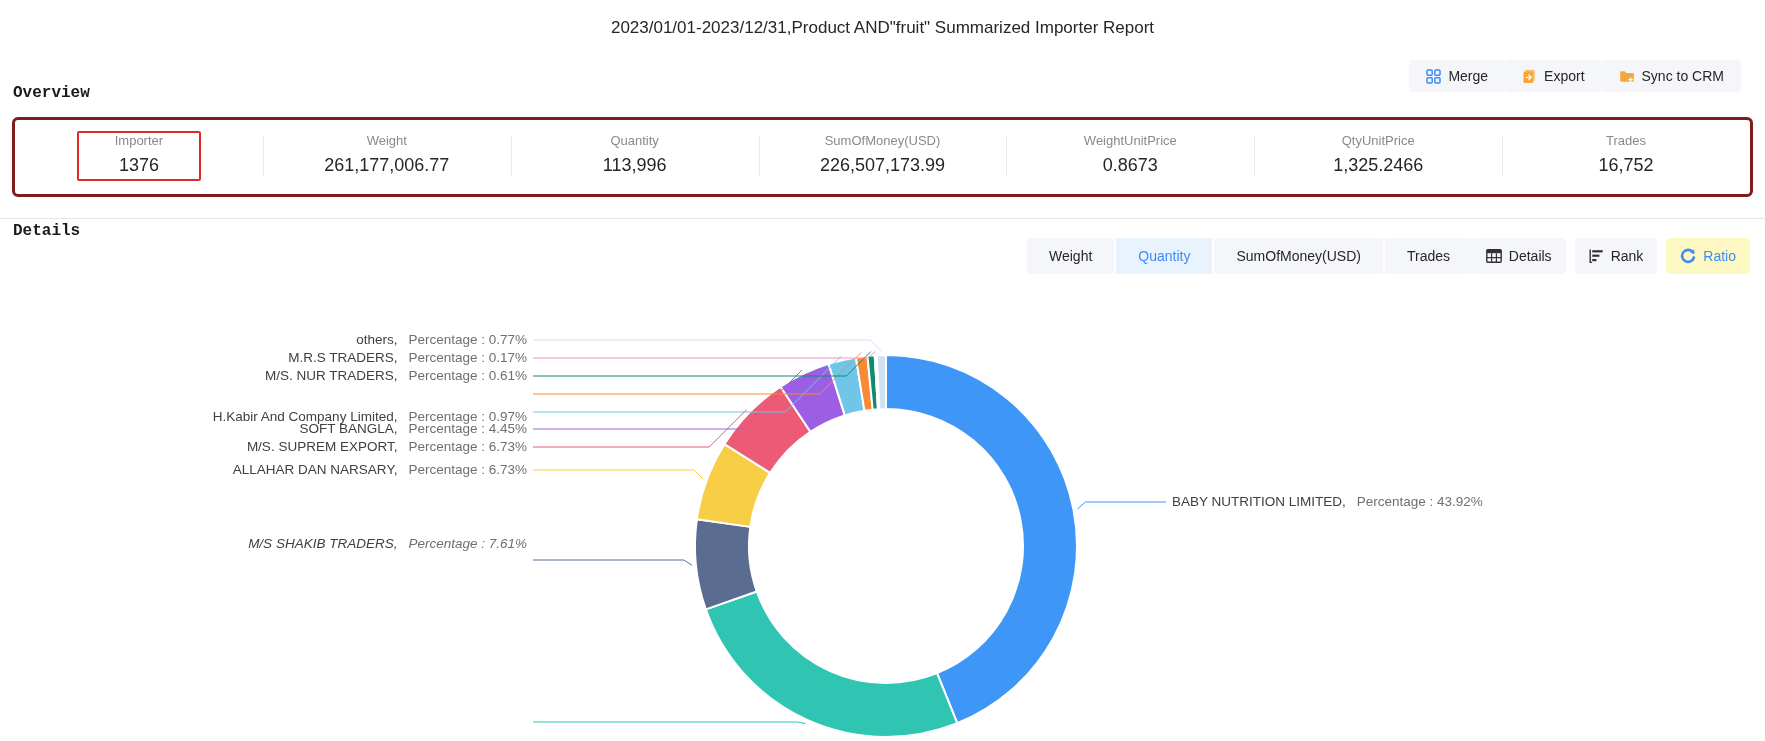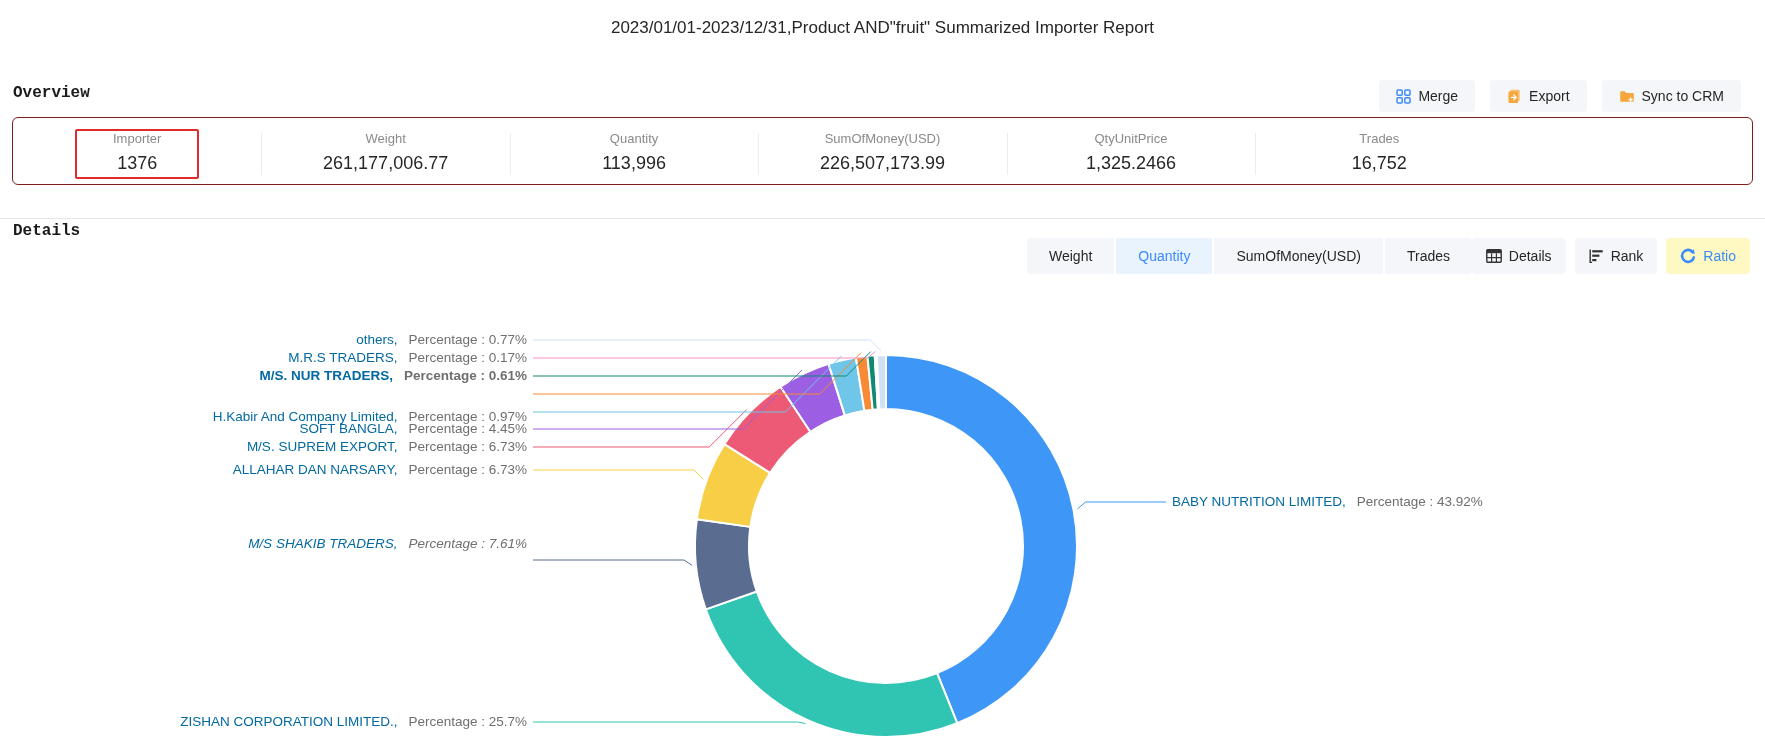--- a/index.html
+++ b/index.html
@@ -7,27 +7,27 @@
   body { font-family:"Liberation Sans", sans-serif; }
   .page { position:relative; width:1765px; height:741px; background:#fff; overflow:hidden; }
 
   .page-title { position:absolute; top:18px; left:0; width:100%; text-align:center;
     font-size:17px; color:#262626; }
 
   .section-heading { position:absolute; left:13px; font-size:16px; font-weight:bold; color:#1a1a1a;font-family:Liberation Mono, monospace; }
   .overview-heading { top:84px; }
   .details-heading { top:222px; }
 
-  .top-buttons { position:absolute; top:80px; right:24px; display:flex; gap:15px; }
+  .top-buttons { position:absolute; top:60px; right:24px; display:flex; }
   .btn { display:flex; align-items:center; gap:7px; height:32px; padding:0 17px;
     background:#f5f6fa; border-radius:4px; font-size:14px; color:#262626; cursor:pointer; }
   .btn svg { display:block; }
 
-  .stats-card { position:absolute; left:12px; right:12px; top:117px; height:68px;
-    border:1px solid #7f1d1d; border-radius:6px; display:grid;
+  .stats-card { position:absolute; left:12px; right:12px; top:117px; height:80px;
+    border:3px solid #7f1d1d; border-radius:6px; display:grid;
     grid-template-columns:repeat(7,1fr); background:#fff; }
   .stat-cell { position:relative; text-align:center; padding-top:13px; }
   .stat-cell + .stat-cell::before { content:""; position:absolute; left:0; top:15px;
     width:1px; height:42px; background:#ececee; }
   .stat-label { font-size:13px; color:#8a8a8a; }
   .stat-value { margin-top:7px; font-size:18px; color:#262626; font-weight:500; }
   .highlight-box { position:absolute; left:50%; transform:translateX(-50%); top:11px;
     width:124px; height:50px; border:2px solid #e02b2b; border-radius:2px; pointer-events:none; }
 
   .section-divider { position:absolute; left:0; right:0; top:218px; height:1px; background:#e7e7e9; }
@@ -43,21 +43,21 @@
   .vbtn { display:flex; align-items:center; gap:7px; height:36px; padding:0 14px;
     background:#f5f6f9; border-radius:4px; font-size:14px; color:#262626; cursor:pointer; }
   .vbtn.active { background:#fef9c3; color:#3d8bf8; }
   .vbtn svg { display:block; }
 
   #chart-area { position:absolute; left:0; top:275px; width:1765px; height:466px; }
   #chart-svg { position:absolute; left:0; top:0; }
   .chart-label { position:absolute; white-space:nowrap; font-size:13.5px; line-height:18px; }
   .cl-left { right:1238px; text-align:right; }
   .cl-right { left:1172px; }
-  .c-name { color:#0369a1; }
+  .c-name { color:#404040; }
   .c-pct { color:#6f6f6f; margin-left:11px; }
 </style>
 </head>
 <body>
 
 <div class="page">
 
   <div class="page-title">2023/01/01-2023/12/31,Product AND"fruit" Summarized Importer Report</div>
 
   <div class="section-heading overview-heading">Overview</div>
@@ -105,20 +105,24 @@
       <div class="stat-label">Weight</div>
       <div class="stat-value">261,177,006.77</div>
     </div>
     <div class="stat-cell">
       <div class="stat-label">Quantity</div>
       <div class="stat-value">113,996</div>
     </div>
     <div class="stat-cell">
       <div class="stat-label">SumOfMoney(USD)</div>
       <div class="stat-value">226,507,173.99</div>
+    </div>
+    <div class="stat-cell">
+      <div class="stat-label">WeightUnitPrice</div>
+      <div class="stat-value">0.8673</div>
     </div>
     <div class="stat-cell">
       <div class="stat-label">QtyUnitPrice</div>
       <div class="stat-value">1,325.2466</div>
     </div>
     <div class="stat-cell">
       <div class="stat-label">Trades</div>
       <div class="stat-value">16,752</div>
     </div>
   </div>
@@ -186,24 +190,23 @@
         <path d="M855.8839781683818,82.3892229244641 A191,191 0 0 1 867.4280206608219,80.90507217859508 L872.6787373326314,134.64918789773574 A137,137 0 0 0 864.3984555448602,135.71373581492975 Z" fill="#f78b35" stroke="#fff" stroke-width="2" stroke-linejoin="round"></path>
         <polyline points="533,119 819.7264802566935,119 861.1346329299203,77.59184732677323" fill="none" stroke="#f78b35" stroke-width="1"></polyline>
         <path d="M867.4280206608219,80.90507217859508 A191,191 0 0 1 874.7257264671528,80.33303706119787 L877.9132174136122,134.23887998630423 A137,137 0 0 0 872.6787373326314,134.64918789773574 Z" fill="#108a72" stroke="#fff" stroke-width="2" stroke-linejoin="round"></path>
         <polyline points="533,101 846.3578723246226,101 870.7615492964189,76.59632302820367" fill="none" stroke="#108a72" stroke-width="1"></polyline>
         <path d="M874.7257264671528,80.33303706119787 A191,191 0 0 1 876.7629238524665,80.22349090036093 L879.3744532344917,134.16030499135837 A137,137 0 0 0 877.9132174136122,134.23887998630423 Z" fill="#f591c1" stroke="#fff" stroke-width="2" stroke-linejoin="round"></path>
         <polyline points="533,83 867.529397302159,83 875.529397302159,76.28131450951102" fill="none" stroke="#f591c1" stroke-width="1"></polyline>
         <path d="M876.7629238524665,80.22349090036093 A191,191 0 0 1 886.0000000000003,80 L886.0000000000002,134 A137,137 0 0 0 879.3744532344917,134.16030499135837 Z" fill="#cfe2f4" stroke="#fff" stroke-width="2" stroke-linejoin="round"></path>
         <polyline points="533,65 870.2263074870491,65 881.2833586673016,76.05705118025253" fill="none" stroke="#cfe2f4" stroke-width="1"></polyline>
       </svg>
   <div class="chart-label cl-right" style="top: 218px;"><span class="c-name">BABY NUTRITION LIMITED,</span><span class="c-pct">Percentage : 43.92%</span></div>
-      <div class="chart-label cl-left" style="top: 438px;"><span class="c-name">ZISHAN CORPORATION LIMITED.,</span><span class="c-pct">Percentage : 25.7%</span></div>
       <div class="chart-label cl-left" style="top: 260px; font-style: italic;"><span class="c-name">M/S SHAKIB TRADERS,</span><span class="c-pct">Percentage : 7.61%</span></div>
       <div class="chart-label cl-left" style="top: 186px;"><span class="c-name">ALLAHAR DAN NARSARY,</span><span class="c-pct">Percentage : 6.73%</span></div>
       <div class="chart-label cl-left" style="top: 163px;"><span class="c-name">M/S. SUPREM EXPORT,</span><span class="c-pct">Percentage : 6.73%</span></div>
       <div class="chart-label cl-left" style="top: 145px;"><span class="c-name">SOFT BANGLA,</span><span class="c-pct">Percentage : 4.45%</span></div>
       <div class="chart-label cl-left" style="top: 110px; margin-top: 23px;"><span class="c-name">H.Kabir And Company Limited,</span><span class="c-pct">Percentage : 0.97%</span></div>
-      <div class="chart-label cl-left" style="top: 92px; font-weight: bold;"><span class="c-name">M/S. NUR TRADERS,</span><span class="c-pct">Percentage : 0.61%</span></div>
+      <div class="chart-label cl-left" style="top: 92px;"><span class="c-name">M/S. NUR TRADERS,</span><span class="c-pct">Percentage : 0.61%</span></div>
       <div class="chart-label cl-left" style="top: 74px;"><span class="c-name">M.R.S TRADERS,</span><span class="c-pct">Percentage : 0.17%</span></div>
       <div class="chart-label cl-left" style="top: 56px;"><span class="c-name">others,</span><span class="c-pct">Percentage : 0.77%</span></div>
     </div>
 
 </div>
 
 </body></html>

